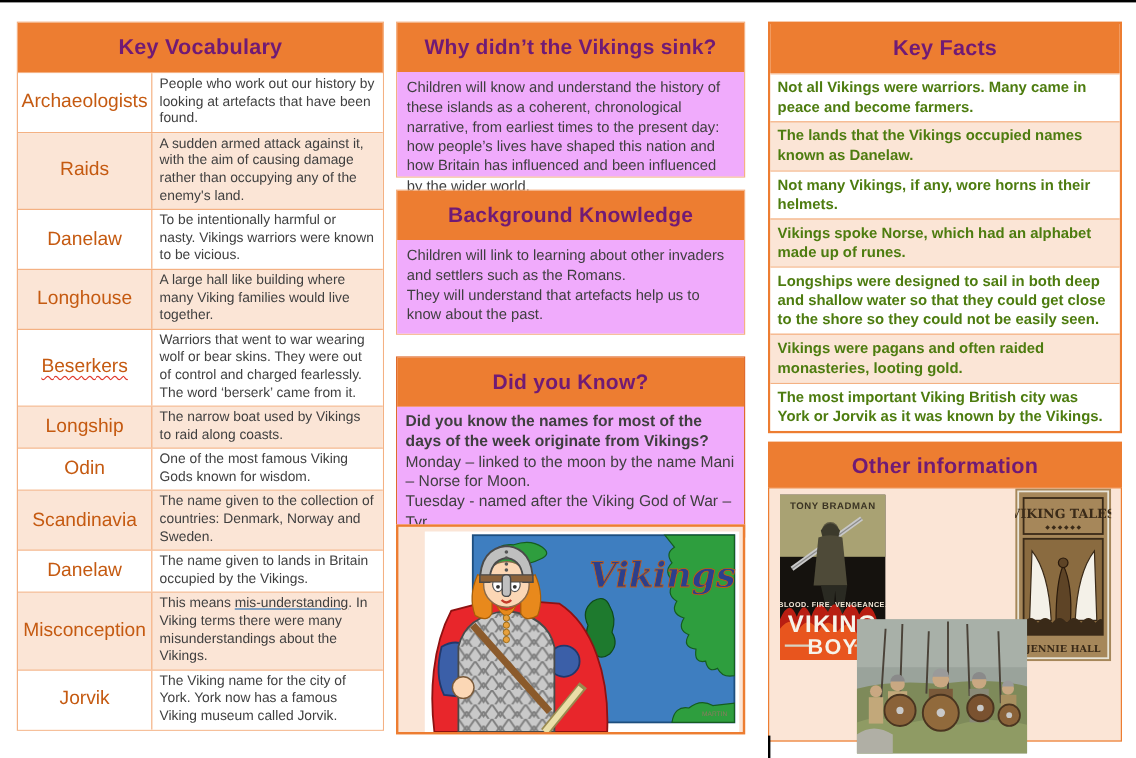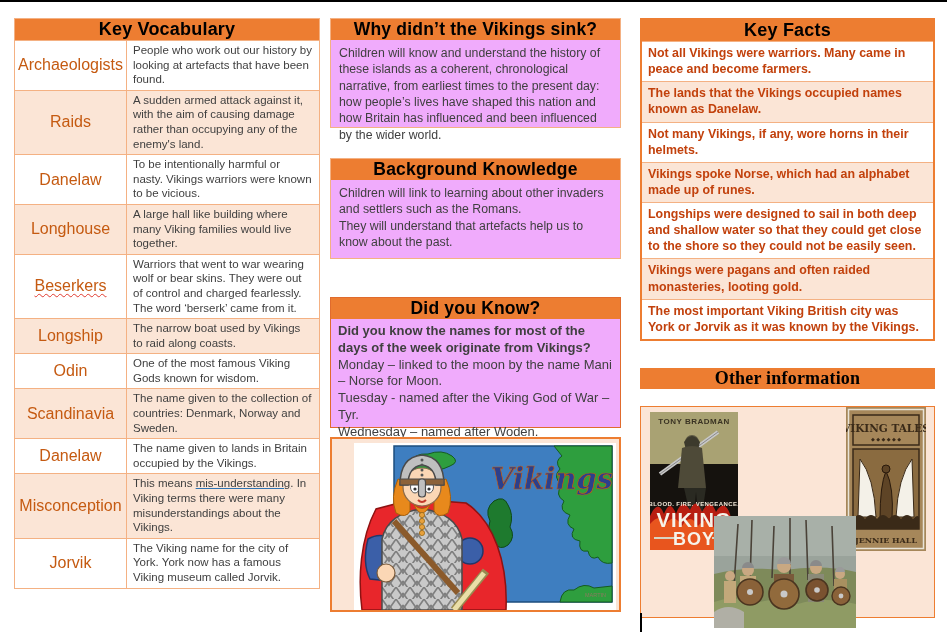--- a/index.html
+++ b/index.html
@@ -4,22 +4,22 @@
 <style>
   html,body { margin:0; padding:0; background:#fff; }
   .page {
     position:relative; width:947px; height:632px; overflow:hidden;
     font-family:"Liberation Sans", sans-serif; background:#fff;
   }
   .topline { position:absolute; left:0; top:0; width:947px; height:2px; background:#000; }
 
   
   .obox-header {
-    background:#ED7D31; color:#000000; font-weight:bold; text-align:center;
-    font-size:18px; padding:0 2px; letter-spacing:.2px;
+    background:#ED7D31; color:#701a75; font-weight:bold; text-align:center;
+    font-size:18px; padding:10px 2px; letter-spacing:.2px;
   }
   .obox-body {
     background:#f0abfc; color:#3f3f3f; font-size:12.3px; line-height:1.33;
     padding:5px 8px;
   }
 
   
   .vocab { position:absolute; left:14px; top:18px; width:304px; border:1px solid #F4B183; }
   .vocab .obox-header { border-bottom:1px solid #F4B183; }
   .vrow { display:flex; border-bottom:1px solid #F4B183; background:#fff; }
@@ -46,24 +46,24 @@
   #box-dyk .intro { font-weight:bold; }
   .day { font-weight:normal; }
   #box-img {
     top:437px; height:175px; background:#FBE5D6; border:2px solid #ED7D31;
     display:flex; align-items:flex-end; justify-content:flex-end; padding:0 3px 0 0; box-sizing:border-box;
   }
   #box-img svg { background:#fff; }
 
   
   .keyfacts { position:absolute; left:640px; top:18px; width:295px; border:2px solid #ED7D31; box-sizing:border-box; }
-  .kf-row { padding:3px 6px 4px 6px; font-weight:bold; color:#c2410c; font-size:12.4px; line-height:1.3; background:#fff; border-top:1px solid #F4B183; }
+  .kf-row { padding:3px 6px 4px 6px; font-weight:bold; color:#4d7c0f; font-size:12.4px; line-height:1.3; background:#fff; border-top:1px solid #F4B183; }
   .kf-row:nth-child(odd) { background:#FBE5D6; }
 
-  .oi-header { position:absolute; left:640px; top:368px; width:295px; box-sizing:border-box;font-family:Liberation Serif, serif; }
+  .oi-header { position:absolute; left:640px; top:368px; width:295px; box-sizing:border-box; }
   .oi-box { position:absolute; left:640px; top:406px; width:295px; height:212px; background:#FBE5D6; border:1px solid #ED7D31; box-sizing:border-box; }
 
   .book1 { position:absolute; left:650px; top:412px; }
   .book2 { position:absolute; left:846px; top:407px; }
   .photo { position:absolute; left:714px; top:516px; }
 
   .cursor { position:absolute; left:640px; top:613px; width:2px; height:19px; background:#000; }
 </style>
 </head>
 <body>

